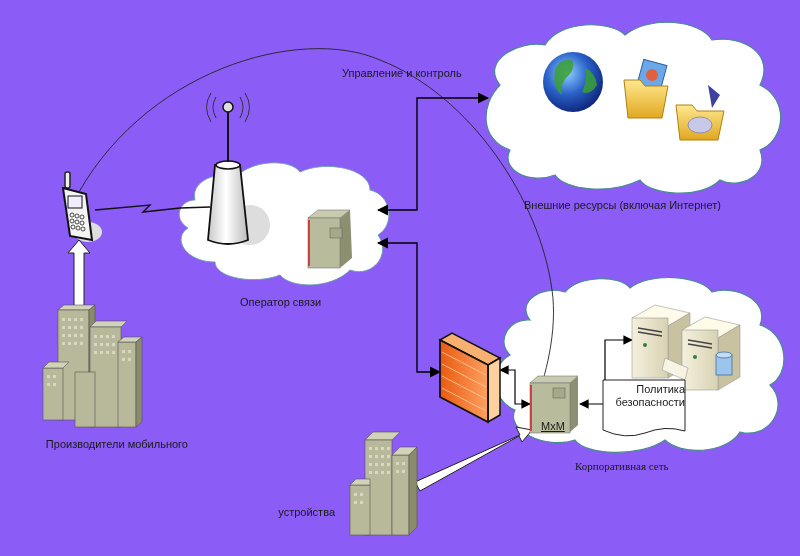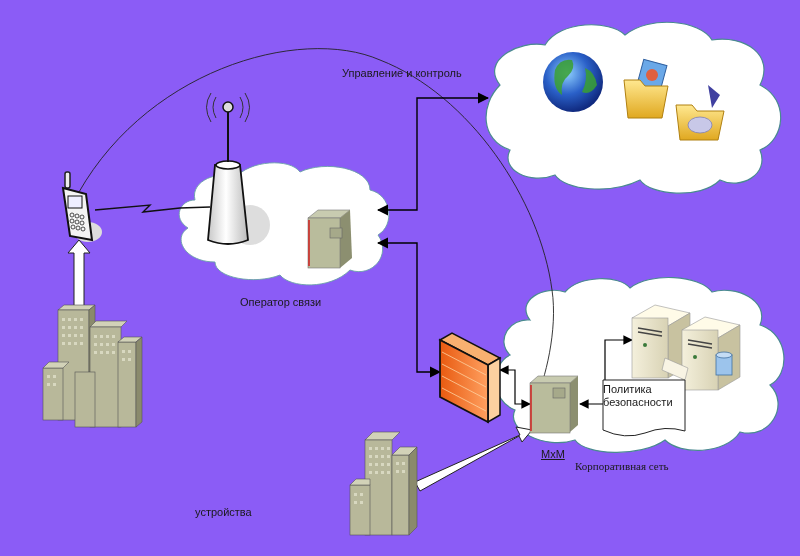--- a/index.html
+++ b/index.html
@@ -1,19 +1,19 @@
 <!DOCTYPE html>
 <html><head>
   <meta charset="utf-8">
   <style>
     html, body { margin: 0; padding: 0; background: #ffffff; }
     #canvas { position: relative; width: 800px; height: 556px; overflow: hidden; background: #8b5cf6; }
     svg#diagram { position: absolute; left: 0; top: 0; }
     .lbl { position: absolute; font-family: "Liberation Sans", sans-serif; font-size: 11px; color: #1a1a1a; white-space: nowrap; line-height: 13px; }
-    .center { text-align: left; }
+    .center { text-align: right; }
   </style>
 </head>
 <body>
 
 <div id="canvas">
   <svg id="diagram" width="800" height="556" viewBox="0 0 800 556" xmlns="http://www.w3.org/2000/svg">
     <defs>
       <marker id="arr" viewBox="0 0 10 10" refX="9" refY="5" markerWidth="8" markerHeight="8" orient="auto-start-reverse">
         <path d="M0,0 L10,5 L0,10 z" fill="#000"></path>
       </marker>
@@ -228,25 +228,27 @@
           <rect x="402" y="470" width="3" height="3"></rect>
         <rect x="354" y="493" width="3" height="3"></rect>
           <rect x="360" y="493" width="3" height="3"></rect>
         <rect x="354" y="501" width="3" height="3"></rect>
           <rect x="360" y="501" width="3" height="3"></rect>
       </g>
     </g>
   </svg>
 
   <div class="lbl" style="left:342px; top:67px;">Управление и контроль</div>
+  <div class="lbl" style="left:524px; top:199px;">Внешние ресурсы (включая Интернет)</div>
   <div class="lbl" style="left:240px; top:296px;">Оператор связи</div>
   <div class="lbl center" style="left:18px; top:438px; width:170px;">
+    <div>Производители мобильного</div>
   </div>
   <div class="lbl center" style="left:195px; top:506px; width:140px;">
     <div>устройства</div>
   </div>
-  <div class="lbl" style="left:541px; top:448px;text-decoration:underline;">MxM</div>
+  <div class="lbl" style="left:541px; top:420px;text-decoration:underline;">MxM</div>
   <div class="lbl" style="left:575px; top:460px;font-family:Liberation Serif, serif;">Корпоративная сеть</div>
   <div class="lbl center" style="left:603px; top:383px; width:82px;">
     <div>Политика</div>
     <div>безопасности</div>
   </div>
 </div>
 
 </body></html>

